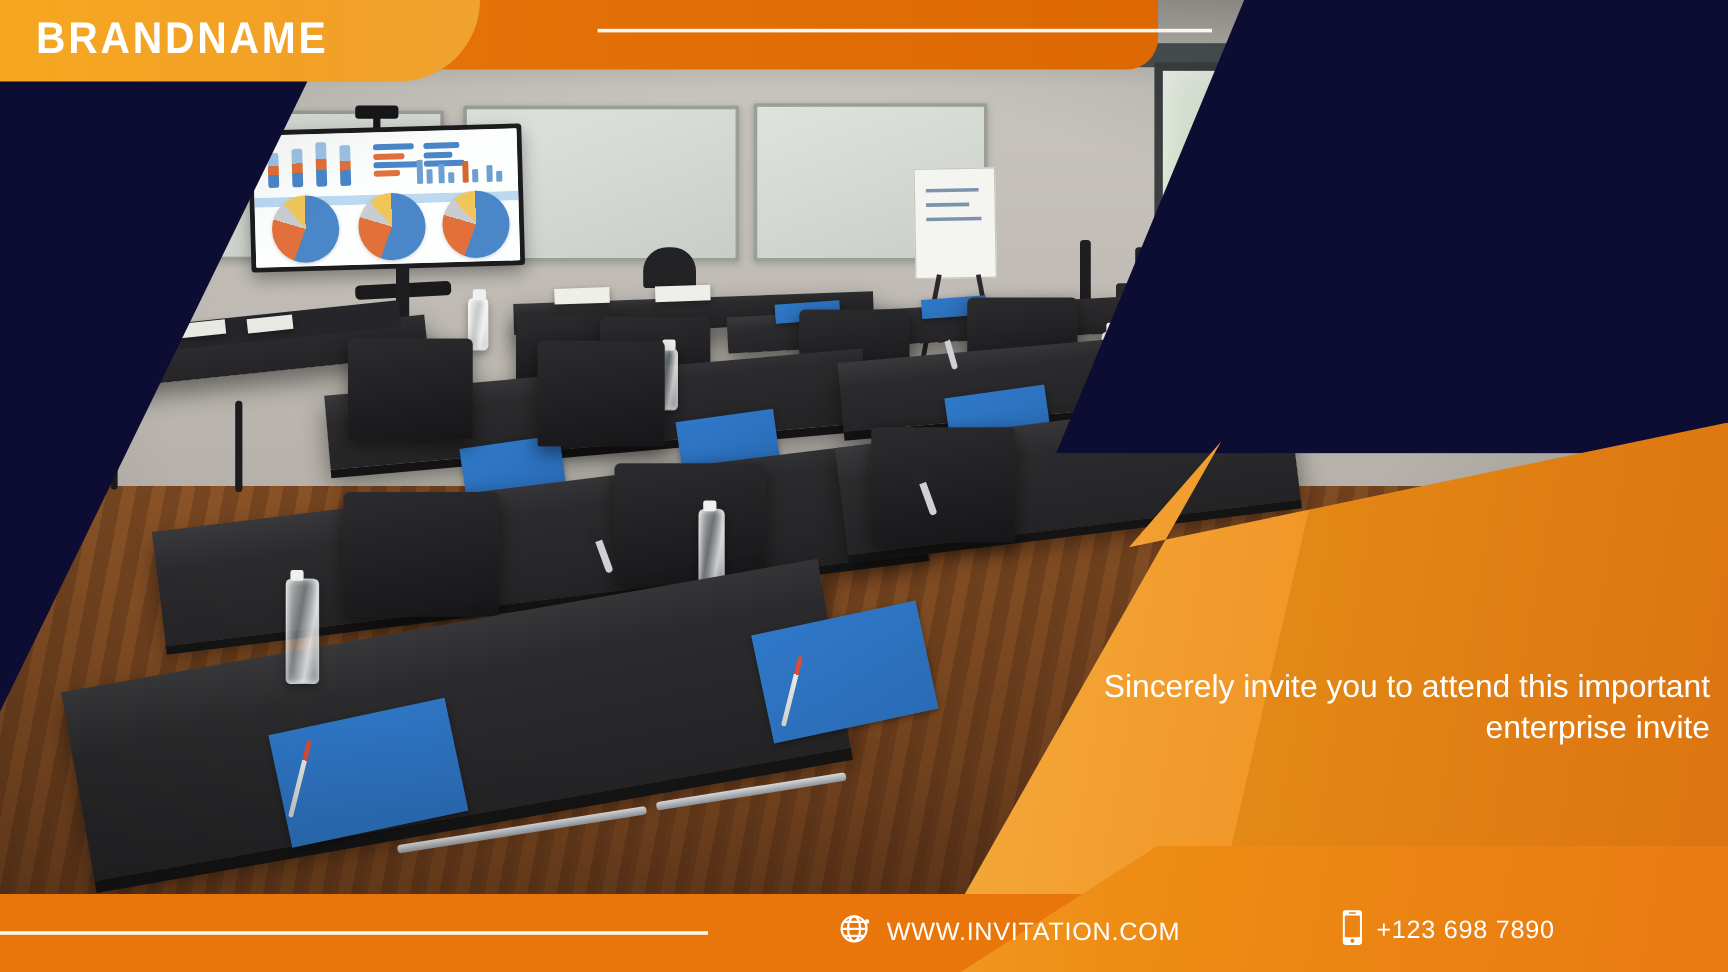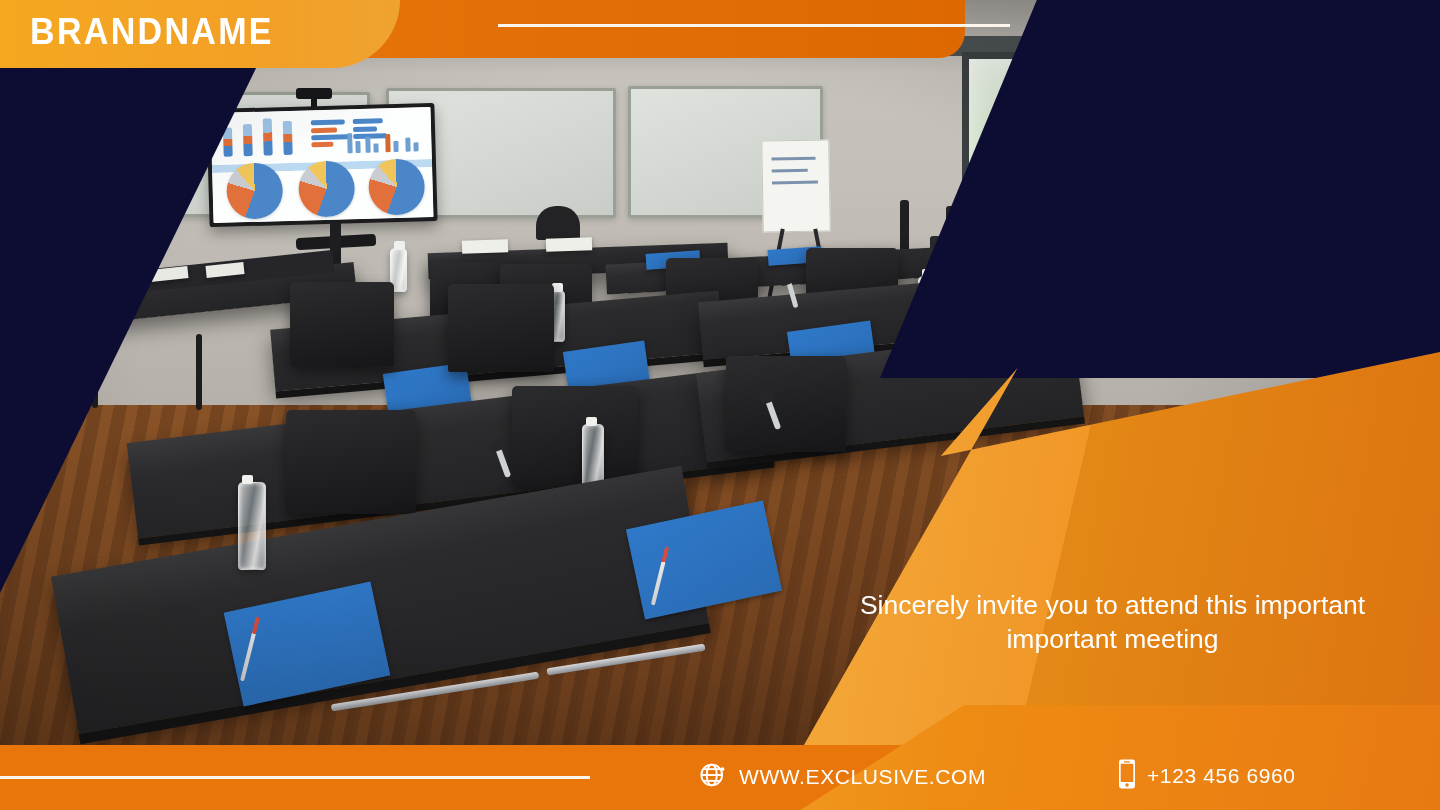--- a/index.html
+++ b/index.html
@@ -151,21 +151,21 @@
     transform:scaleX(.94); transform-origin:right center; white-space:nowrap;
   }
 
   .headline { position:absolute; left:845px; top:448px; width:580px; text-align:center; z-index:7; }
   .headline-line {
     display:block; color:#fff; font-weight:700; font-size:35px; line-height:1.22;
     letter-spacing:2.4px; white-space:pre;
     font-family:"Liberation Sans Narrow","Liberation Sans",sans-serif;
     transform:scaleX(.95);
   }
-  .subtitle { position:absolute; left:800px; top:588px; width:625px; text-align:center; z-index:7; }
+  .subtitle { position:absolute; left:800px; top:555px; width:625px; text-align:right; z-index:7; }
   .subtitle span {
     display:block; color:#ffffff; font-size:26.5px; line-height:1.30; font-weight:400;
     font-family:"Liberation Sans Narrow","Liberation Sans",sans-serif;
   }
 
   .bottombar {
     position:absolute; left:0; bottom:0; width:1440px; height:65px;
     background:linear-gradient(90deg,#e8760a 0%,#e8760a 62%,#ef8d15 78%,#e97c11 100%);
     z-index:5;
   }
@@ -341,46 +341,46 @@
   <div class="brandname">BRANDNAME</div>
 
   <div class="navy-right"></div>
   <div class="orange-right"></div>
   <div class="orange-right-sheen"></div>
 
 
 
   <div class="subtitle">
     <span>Sincerely invite you to attend this important</span>
-    <span>important meeting</span>
+    <span>enterprise invite</span>
   </div>
 
   <div class="bottombar"></div>
   <div class="bottombar-wedge"></div>
   <div class="bottom-rule"></div>
 
   <div class="contact contact-web">
     <span class="ico">
       <svg width="30" height="30" viewBox="0 0 24 24" fill="none" stroke="#ffffff" stroke-width="1.5">
         <circle cx="11" cy="12" r="8.3"></circle>
         <ellipse cx="11" cy="12" rx="4" ry="8.3"></ellipse>
         <line x1="2.7" y1="12" x2="19.3" y2="12"></line>
         <line x1="4.2" y1="7.3" x2="17.8" y2="7.3"></line>
         <line x1="4.2" y1="16.7" x2="17.8" y2="16.7"></line>
         <circle cx="19.6" cy="7.2" r="1.5" fill="#ffffff" stroke="none"></circle>
       </svg>
     </span>
-    <span class="contact-text">WWW.EXCLUSIVE.COM</span>
+    <span class="contact-text">WWW.INVITATION.COM</span>
   </div>
 
   <div class="contact contact-phone">
     <span class="ico">
       <svg width="18" height="32" viewBox="0 0 14 24" fill="none">
         <rect x="0.8" y="0.8" width="12.4" height="22.4" rx="1.8" fill="#ffffff"></rect>
         <rect x="2.1" y="4.1" width="9.8" height="14.2" rx="0.7" fill="#ee8316"></rect>
         <rect x="4.6" y="2.1" width="4.8" height="1" rx="0.5" fill="#ee8316"></rect>
         <circle cx="7" cy="20.6" r="1.35" fill="#ee8316"></circle>
       </svg>
     </span>
-    <span class="contact-text">+123 456 6960</span>
+    <span class="contact-text">+123 698 7890</span>
   </div>
 
 </div>
 
 </body></html>

